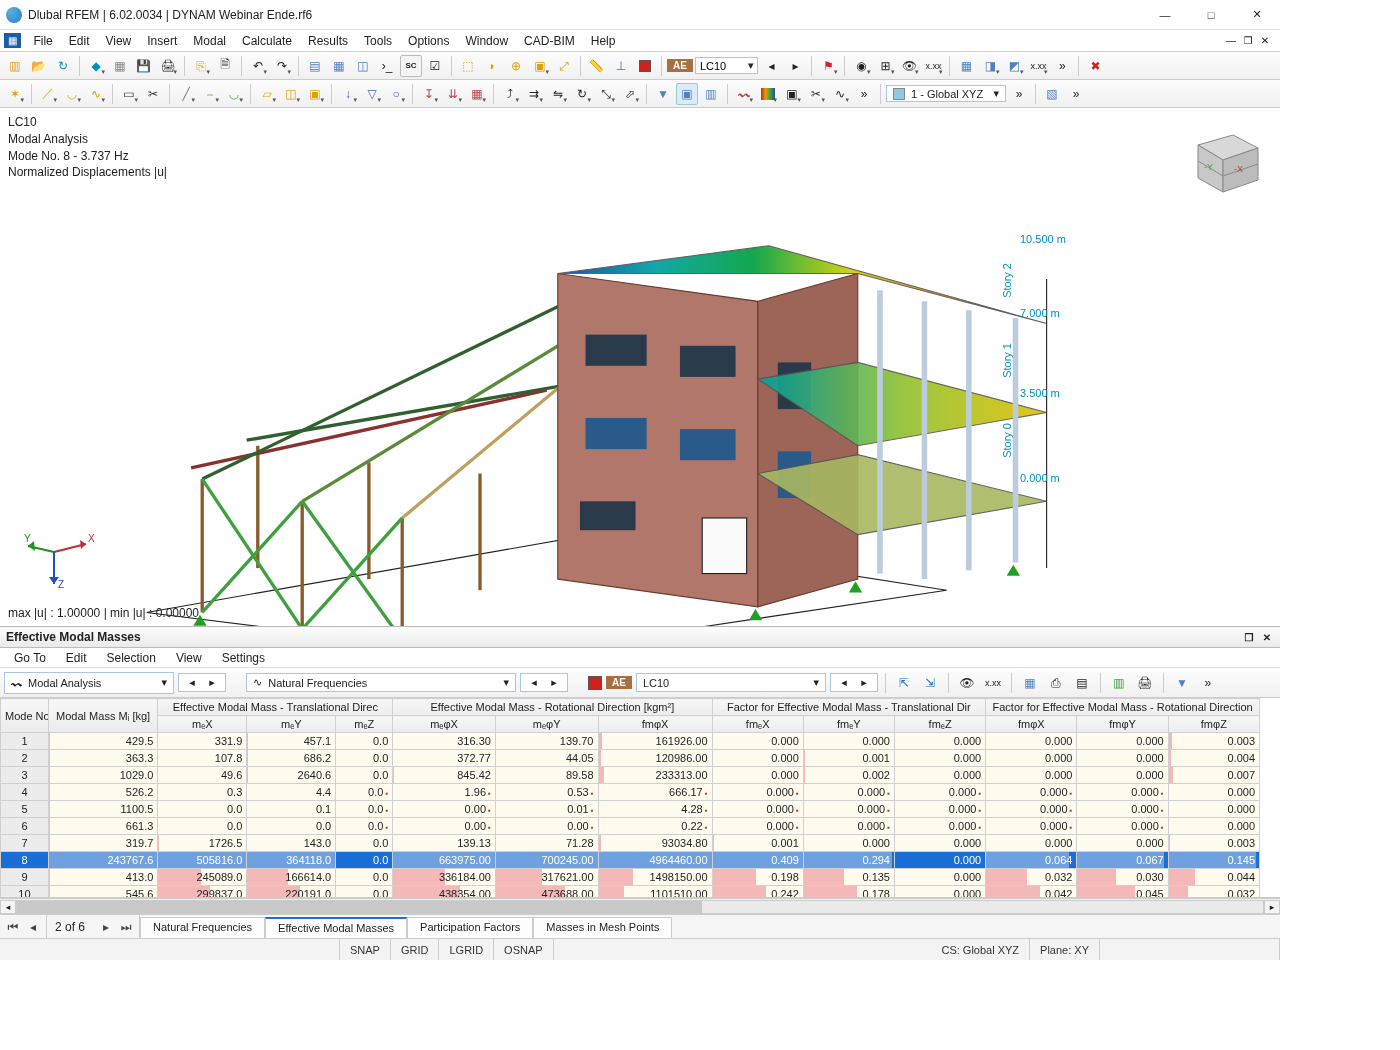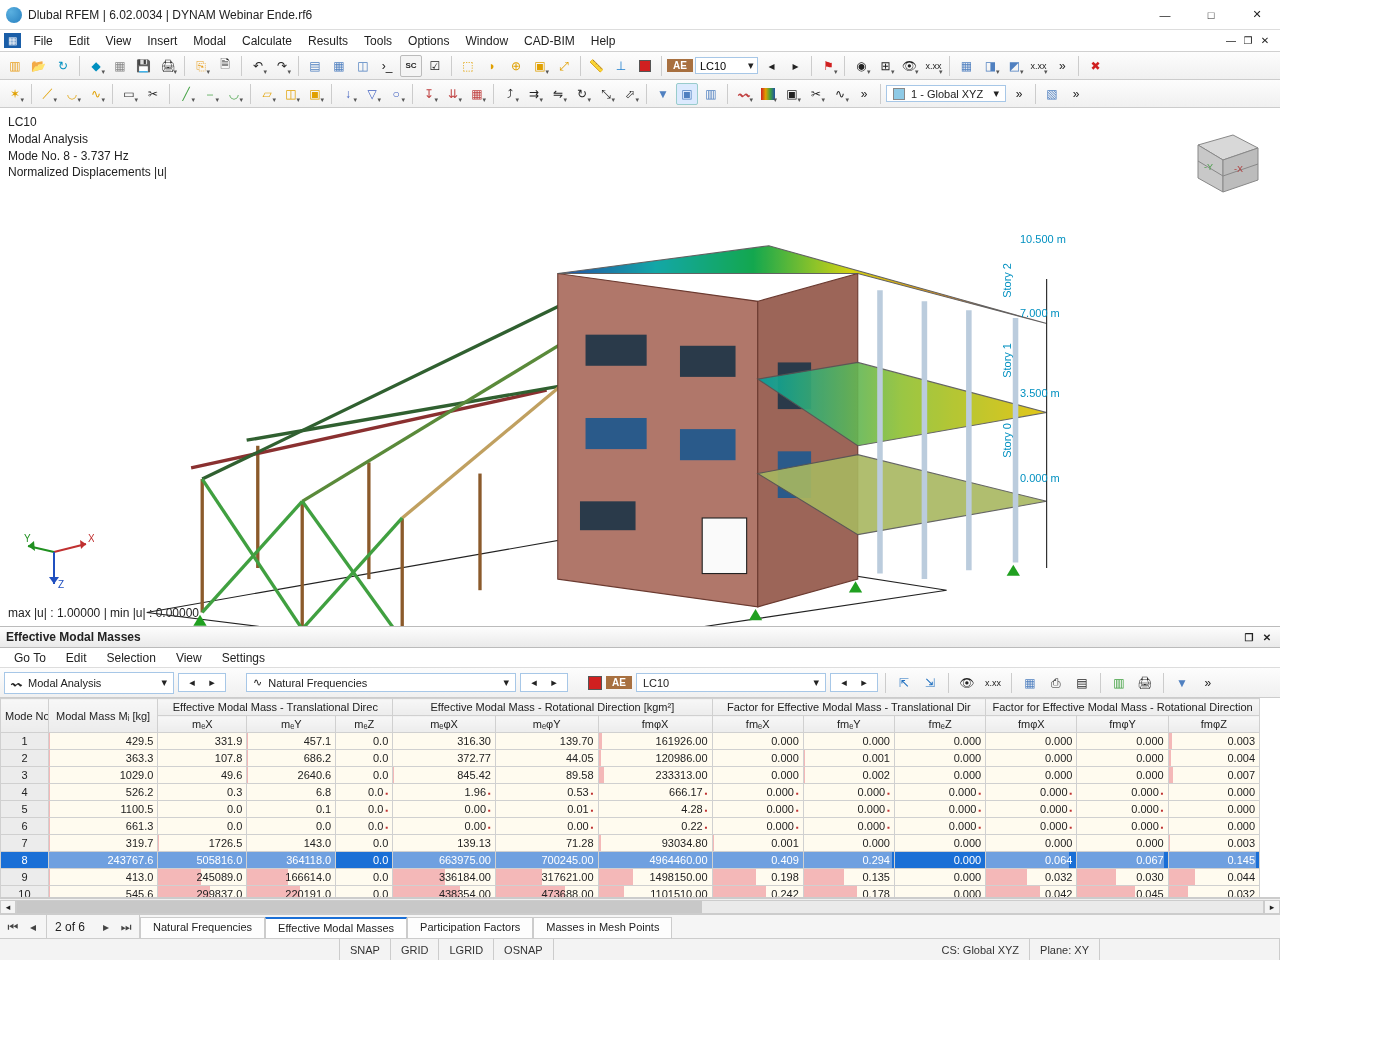--- a/index.html
+++ b/index.html
@@ -499,21 +499,21 @@
             <td class="bar" style="--w:0.6666666666666667%"><span class="">0.002</span></td>
             <td class="">0.000</td>
             <td class="bar" style="--w:0%"><span class="">0.000</span></td>
             <td class="bar" style="--w:0%"><span class="">0.000</span></td>
             <td class="bar" style="--w:4.666666666666667%"><span>0.007</span></td>
           </tr>
           <tr>
             <td>4</td>
             <td class="bar" style="--w:0.2636523251616291%"><span>526.2</span></td>
             <td class="bar" style="--w:0.00005931010486026539%"><span>0.3</span></td>
-            <td class="bar" style="--w:0.00214216270549657%"><span>6.8</span></td>
+            <td class="bar" style="--w:0.00214216270549657%"><span>4.4</span></td>
             <td class=" flag">0.0</td>
             <td class="bar" style="--w:0.0002951918370420573%"><span class=" flag">1.96</span></td>
             <td class="bar" style="--w:0.0000756877949860406%"><span class=" flag">0.53</span></td>
             <td class="bar" style="--w:0.013418780693167029%"><span class=" flag">666.17</span></td>
             <td class="bar" style="--w:0%"><span class=" flag">0.000</span></td>
             <td class="bar" style="--w:0%"><span class=" flag">0.000</span></td>
             <td class=" flag">0.000</td>
             <td class="bar" style="--w:0%"><span class=" flag">0.000</span></td>
             <td class="bar" style="--w:0%"><span class=" flag">0.000</span></td>
             <td class="bar" style="--w:0%"><span>0.000</span></td>

